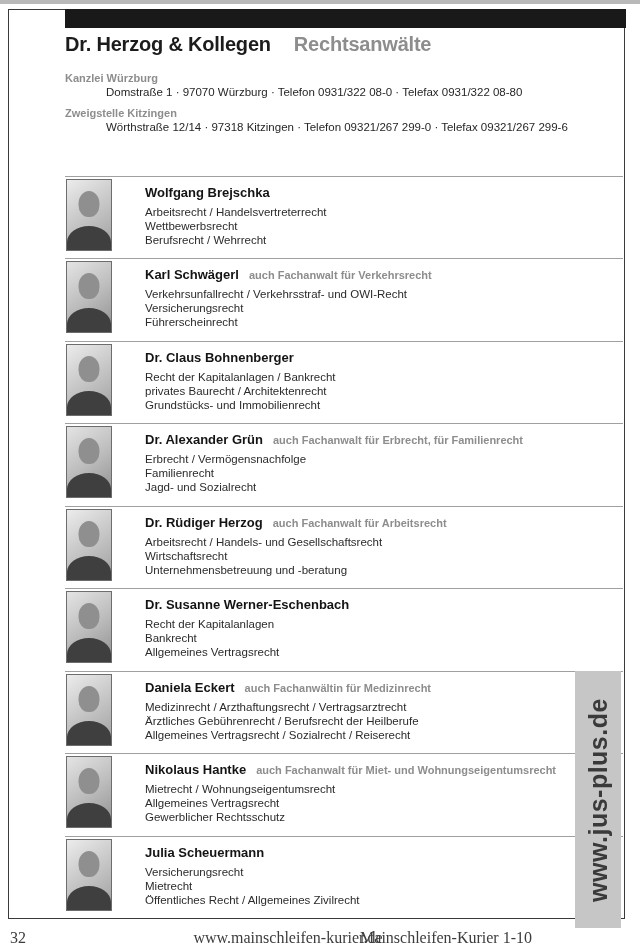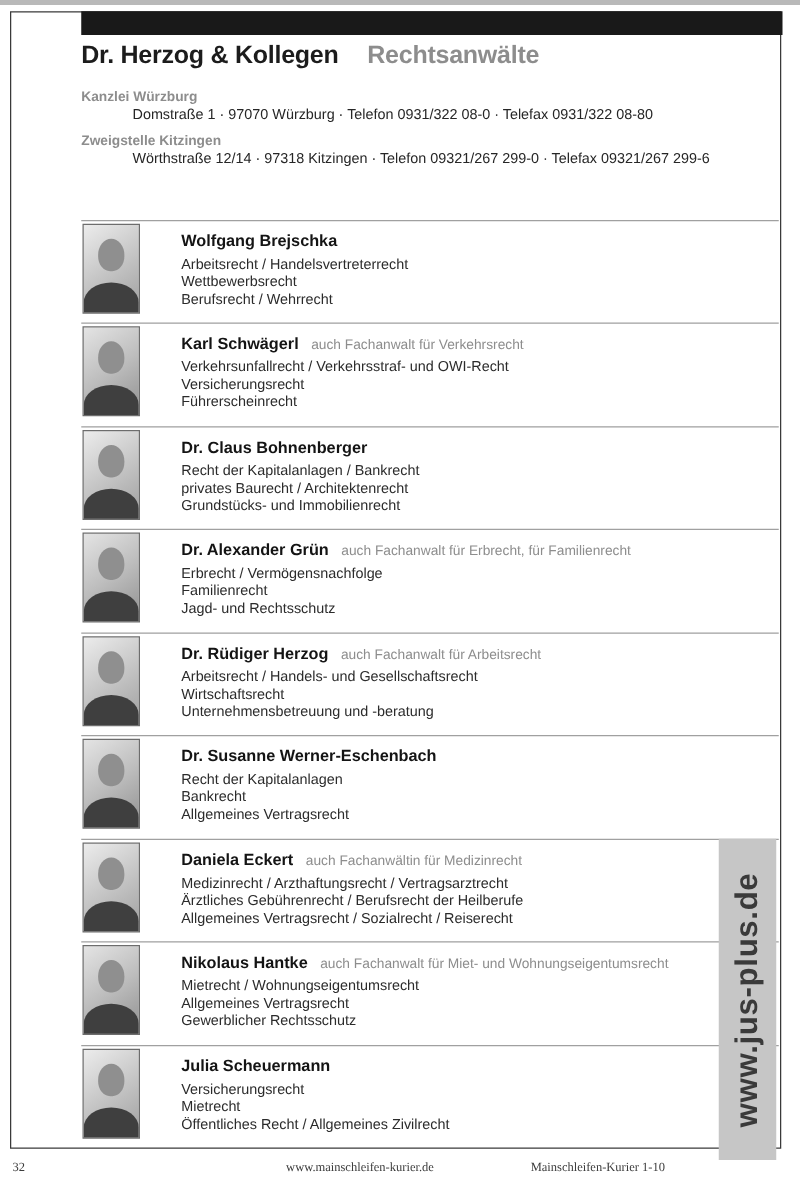--- a/index.html
+++ b/index.html
@@ -31,30 +31,30 @@
   .lawyer-row{position:relative;height:82.44px;border-top:1px solid var(--separator);}
   .photo{position:absolute;left:1px;top:2px;width:46px;height:72px;border:1px solid #6d6d6d;
          background:linear-gradient(145deg,#ececec 0%,#c9c9c9 45%,#9f9f9f 100%);overflow:hidden;}
   .lawyer-row:nth-child(even) .photo{background:linear-gradient(145deg,#e4e4e4 0%,#bdbdbd 50%,#909090 100%);}
   .photo .head{position:absolute;top:11px;left:50%;transform:translateX(-50%);width:21px;height:26px;
                border-radius:50% 50% 46% 46%;background:#8f8f8f;}
   .photo .shoulders{position:absolute;bottom:-8px;left:50%;transform:translateX(-50%);width:44px;height:32px;
                border-radius:50% 50% 0 0;background:#3f3f3f;}
   .lawyer-text{position:absolute;left:80px;top:8px;right:0;}
   .lawyer-name{font-size:13px;font-weight:bold;color:#141414;white-space:nowrap;}
-  .specialist{font-size:11px;font-weight:normal;color:var(--accent-gray);margin-left:10px;}
+  .specialist{font-size:11px;font-weight:bold;color:var(--accent-gray);margin-left:10px;}
   .practice{margin-top:5px;}
   .practice-line{font-size:11.5px;line-height:14px;color:#2b2b2b;white-space:nowrap;}
 
   .jus-sidebar{position:absolute;left:575px;top:671px;width:46px;height:257px;background:var(--sidebar-bg);z-index:6;}
   .jus-sidebar .url{position:absolute;left:50%;top:50%;transform:translate(-50%,-50%) rotate(-90deg);
                     white-space:nowrap;font-size:25px;font-weight:bold;color:#3a3a3a;letter-spacing:0.5px;}
 
   .footer{position:absolute;left:0;top:929px;width:540px;height:14px;
-          font-family:"Liberation Serif",serif;font-size:10px;color:#3c3c3c;z-index:2;}
+          font-family:"Liberation Serif",serif;font-size:16px;color:#3c3c3c;z-index:2;}
   .footer .page-number{position:absolute;left:10px;top:0;}
   .footer .site{position:absolute;left:0;width:100%;text-align:center;top:0;padding-left:36px;}
   .footer .issue{position:absolute;right:8px;top:0;}
 </style>
 </head>
 <body>
 
 <div class="page">
 
   <div class="scan-edge"></div>
@@ -129,21 +129,21 @@
         <div class="head"></div>
         <div class="shoulders"></div>
       </div>
       <div class="lawyer-text">
         <div class="lawyer-name">
           <span>Dr. Alexander Grün</span><span class="specialist">auch Fachanwalt für Erbrecht, für Familienrecht</span>
         </div>
         <div class="practice">
             <div class="practice-line">Erbrecht / Vermögensnachfolge</div>
             <div class="practice-line">Familienrecht</div>
-            <div class="practice-line">Jagd- und Rechtsschutz</div>
+            <div class="practice-line">Jagd- und Sozialrecht</div>
           </div>
       </div>
     </div>
 
     <div class="lawyer-row">
       <div class="photo">
         <div class="head"></div>
         <div class="shoulders"></div>
       </div>
       <div class="lawyer-text">

